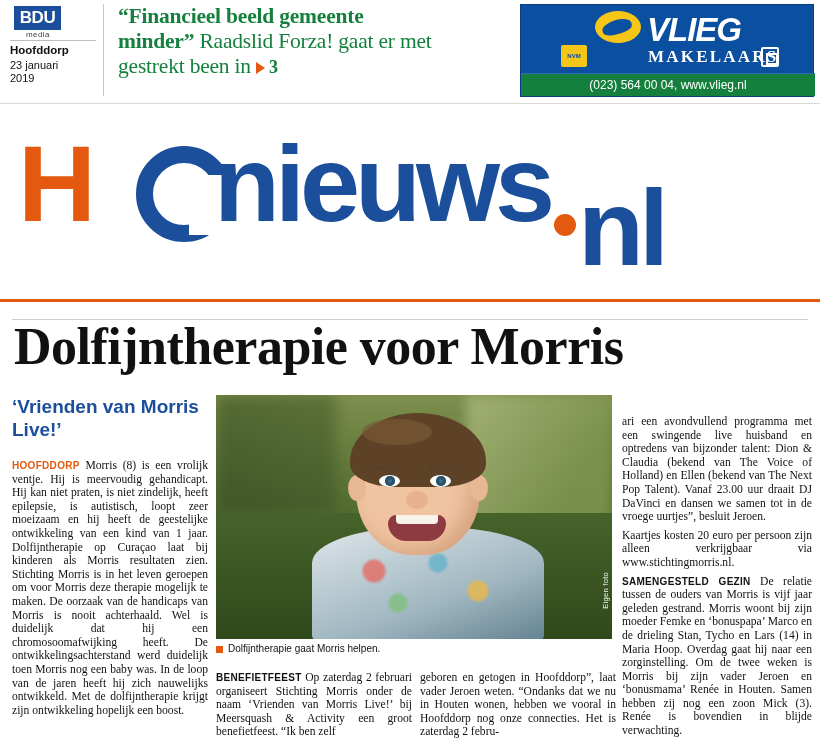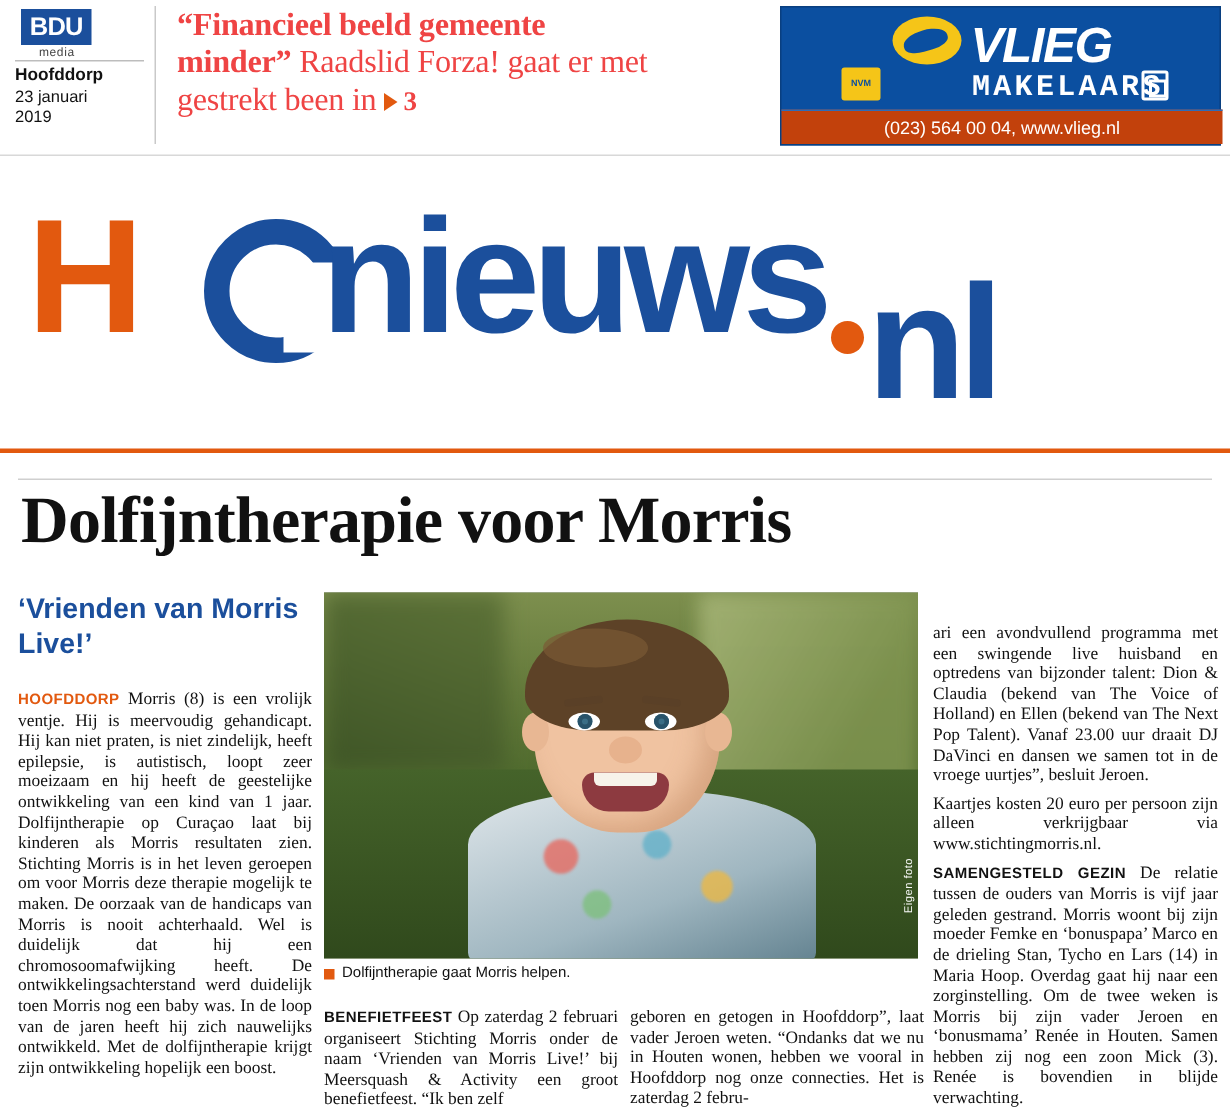--- a/index.html
+++ b/index.html
@@ -68,21 +68,21 @@
     font-family: "Liberation Sans", sans-serif;
     font-size: 11px;
     color: #111;
     line-height: 13px;
     width: 86px;
   }
 
   .headline-teaser {
     position: absolute; left: 118px; top: 4px;
     width: 390px; height: 92px;
-    color: #ef4444;
+    color: #15803d;
   }
   .ht-line {
     font-family: "Liberation Serif", serif;
     font-weight: bold;
     font-size: 21.5px;
     line-height: 25px;
     letter-spacing: -0.2px;
   }
   .ht-light { font-weight: normal; }
   .page-arrow {
@@ -124,23 +124,23 @@
     position: absolute; left: 126px; top: 6px;
     font-family: "Liberation Sans", sans-serif;
     font-weight: bold;
     font-style: italic;
     font-size: 33px;
     letter-spacing: -1px;
     color: #fff;
   }
   .vlieg-sub {
     position: absolute; left: 127px; top: 42px;
-    font-family: Liberation Mono, monospace;
-    font-weight: bold;
-    font-size: 20px;
+    font-family: Liberation Serif, serif;
+    font-weight: bold;
+    font-size: 17px;
     letter-spacing: 2.2px;
     color: #fff;
   }
   .vlieg-keurmerk {
     position: absolute; left: 40px; top: 40px;
     width: 26px; height: 22px;
     background: #f5c518;
     border-radius: 2px;
     font-family: "Liberation Sans", sans-serif;
     font-size: 6px;
@@ -157,21 +157,21 @@
   }
   .vlieg-icon-right::after {
     content: "";
     position: absolute; left: 3px; top: 4px;
     width: 8px; height: 8px;
     border: 2px solid #fff;
   }
   .vlieg-bottom {
     position: absolute; left: 0; bottom: 0;
     width: 294px; height: 23px;
-    background: #c2410c;
+    background: #15803d;
     border-top: 1px solid #2f6cb8;
     text-align: center;
     font-family: "Liberation Sans", sans-serif;
     font-size: 12px;
     line-height: 23px;
     color: #fff;
   }
 
   
   .logo-zone {
@@ -234,21 +234,21 @@
   
   .article {
     position: absolute; left: 0; top: 307px;
     width: 820px; height: 438px;
   }
   .article-headline {
     position: absolute; left: 14px; top: 18px;
     width: 700px;
     font-family: "Liberation Serif", serif;
     font-weight: bold;
-    font-size: 44px;
+    font-size: 52px;
     line-height: 44px;
     color: #111;
     letter-spacing: -0.5px;
   }
   .headline-rule {
     position: absolute; left: 12px; top: 12px;
     width: 796px; height: 1px;
     background: #cfcfcf;
   }
 

